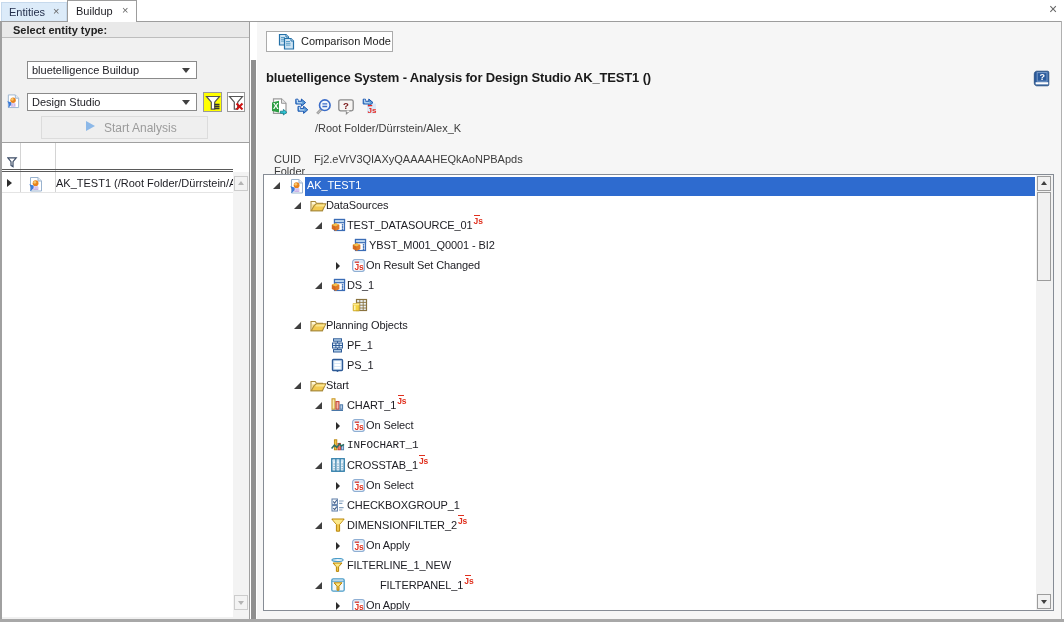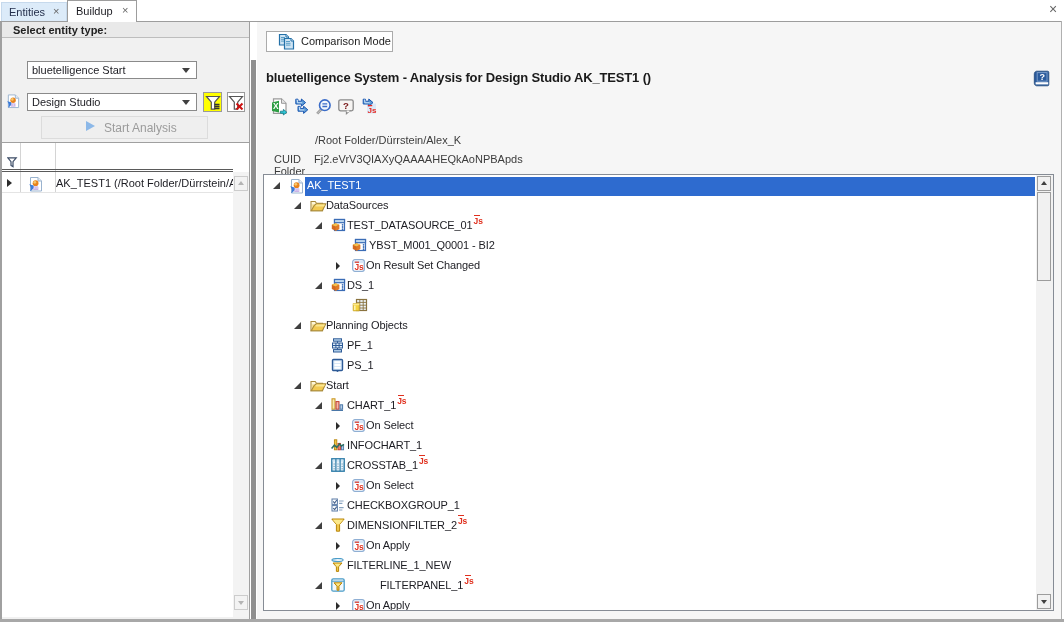--- a/index.html
+++ b/index.html
@@ -20,21 +20,21 @@
 <div class="abs" style="left:67px;top:0px;width:70px;height:22px;background:#ffffff;border:1px solid #9d9d9d;border-bottom:none;">
     <span style="position:absolute;left:8px;top:4px;font-size:11px;color:#1c1c22;">Buildup</span>
     <span style="position:absolute;left:54px;top:3px;font-size:11px;color:#666;">×</span>
   </div>
 <div class="abs" style="left:1049px;top:1px;font-size:14px;color:#666;">×</div>
 <div class="abs" style="left:0;top:22px;width:250px;height:597px;background:#f1f1f1;border-left:2px solid #a0a0a0;border-right:1px solid #a0a0a0;"></div>
 <div class="abs" style="left:2px;top:22px;width:247px;height:16px;background:#e9e9e9;border-bottom:1px solid #bdbdbd;">
     <span style="position:absolute;left:11px;top:2px;font-size:11px;color:#222;font-weight:bold;">Select entity type:</span>
   </div>
 <div class="abs" style="left:27px;top:61px;width:170px;height:18px;background:#fff;border:1px solid #8a8a8a;">
-    <span style="position:absolute;left:4px;top:2px;font-size:11px;color:#1c1c22;">bluetelligence Start</span>
+    <span style="position:absolute;left:4px;top:2px;font-size:11px;color:#1c1c22;">bluetelligence Buildup</span>
     <span style="position:absolute;right:6px;top:6px;width:0;height:0;border-left:4.5px solid transparent;border-right:4.5px solid transparent;border-top:5px solid #404040;"></span>
   </div>
 <div class="abs" style="left:6px;top:93px;"><svg width="15" height="16" viewBox="0 0 15 16" style="width:14px;height:16px">
       <path d="M2.5 1.5 h7.5 l3.5 3.5 v10 h-11 z" fill="#ffffff" stroke="#9ab3cf" stroke-width="1"></path>
       <path d="M10 1.5 v3.5 h3.5" fill="#e8eef5" stroke="#9ab3cf" stroke-width="1"></path>
       <circle cx="7.6" cy="7.2" r="2.9" fill="#e8821e"></circle>
       <circle cx="6.8" cy="6.3" r="1.4" fill="#f7c96b"></circle>
       <rect x="5.2" y="10.6" width="5.2" height="3.2" rx="0.5" fill="#b89ae0"></rect>
       <text x="5.6" y="13.3" font-size="3.4" fill="#ffffff" font-family="Liberation Sans">xxx</text>
       <path d="M1.2 8.2 C3.2 10.5 3.4 12.8 2.2 15.2 C5.2 13.6 6 11.5 5.6 9.4" fill="#2f74d8" opacity="0.95"></path>
@@ -131,21 +131,21 @@
 <div class="abs" style="left:360px;top:98px;"><svg width="17" height="17" viewBox="0 0 17 17">
       <rect x="7" y="5.5" width="9" height="10" fill="#dce9f8"></rect>
       <g transform="translate(2.6,0.4)">
         <path d="M0.6 5.2 v-4.4 h2.2 v2 h3.4 v-2.2 l4.2 3.6 l-4.2 3.6 v-2.2 h-5.6 z" fill="#5b9bd5" stroke="#1a56b0" stroke-width="1"></path>
         <path d="M1.4 1.6 h0.8 v2.8 h4.8" stroke="#cfe4f8" stroke-width="1" fill="none"></path>
       </g>
       <text x="7.6" y="15.4" font-size="8" font-weight="bold" fill="#e8281e" font-family="Liberation Sans">Js</text>
       <path d="M7.8 7.6 h4.4" stroke="#e8281e" stroke-width="1.3"></path>
     </svg></div>
 <div class="abs" style="left:274px;top:130px;font-size:11px;color:#3c3c3c;margin-top:35px;">Folder</div>
-<div class="abs" style="left:315px;top:134px;font-size:11px;color:#3c3c3c;">/Root Folder/Dürrstein/Alex_K</div>
+<div class="abs" style="left:315px;top:122px;font-size:11px;color:#3c3c3c;">/Root Folder/Dürrstein/Alex_K</div>
 <div class="abs" style="left:274px;top:153px;font-size:11px;color:#3c3c3c;">CUID</div>
 <div class="abs" style="left:314px;top:153px;font-size:11px;color:#3c3c3c;">Fj2.eVrV3QIAXyQAAAAHEQkAoNPBApds</div>
 <div class="abs" style="left:1033px;top:70px;"><svg width="17" height="18" viewBox="0 0 17 18">
       <path d="M3.5 1.2 h11 q1.3 0 1.3 1.3 v12 q0 1.3 -1.3 1.3 h-11 q-2.2 -0.6 -2.2 -2.5 v-9.6 q0 -1.9 2.2 -2.5 z" fill="#2a5a9c" stroke="#1e4679" stroke-width="0.8"></path>
       <rect x="4.2" y="2.6" width="9.8" height="8.6" fill="none" stroke="#7a9cc8" stroke-width="1"></rect>
       <rect x="2.6" y="12.2" width="12.6" height="2.2" fill="#ffffff"></rect>
       <text x="6.4" y="10.2" font-size="9" font-weight="bold" fill="#ffffff" font-family="Liberation Sans">?</text>
     </svg></div>
 <div class="abs" style="left:263px;top:174px;width:791px;height:437px;background:#ffffff;border:1px solid #868c95;overflow:hidden;">
 <div class="abs" style="left:41px;top:2px;width:730px;height:19px;background:#2e6bcf;"></div>
@@ -267,21 +267,21 @@
         <path d="M2.8 3.2 h4.2" stroke="#e0301e" stroke-width="1.2"></path>
         <text x="2.4" y="10.8" font-size="8.4" font-weight="bold" fill="#e0301e" font-family="Liberation Sans">Js</text>
       </svg></div>
 <div class="abs" style="left:102px;top:244px;font-size:11px;letter-spacing:-0.1px;color:#1c1c22;white-space:pre;">On Select</div>
 <div class="abs" style="left:67px;top:263px;"><svg width="14" height="13" viewBox="0 0 14 13">
         <rect x="3.4" y="0.8" width="2.4" height="10" fill="#f0c649" stroke="#b8860b" stroke-width="0.9"></rect>
         <rect x="7" y="4.4" width="2.4" height="6.4" fill="#e98973" stroke="#c0392b" stroke-width="0.9"></rect>
         <rect x="10.4" y="6.6" width="2.2" height="4.2" fill="#b8cfe6" stroke="#4a77a8" stroke-width="0.9"></rect>
         <path d="M0.6 9.6 L3.4 6.2 L5.8 8.4 L8.6 5 L10.4 7 L13 5.4" stroke="#2e6e62" stroke-width="1.5" fill="none"></path>
       </svg></div>
-<div class="abs" style="left:83px;top:264px;font-size:11px;letter-spacing:-0.1px;color:#1c1c22;white-space:pre;">INFOCHART_1</div>
+<div class="abs" style="left:83px;top:264px;font-size:11px;letter-spacing:-0.1px;color:#1c1c22;white-space:pre;font-family:Liberation Mono, monospace;">INFOCHART_1</div>
 <div class="abs tri-open" style="left:51px;top:287px;"></div>
 <div class="abs" style="left:67px;top:283px;"><svg width="14" height="14" viewBox="0 0 14 14">
         <rect x="0.8" y="0.8" width="12.4" height="12.4" fill="#eaf3fa" stroke="#2e7ca8" stroke-width="1.4"></rect>
         <rect x="1.6" y="1.6" width="10.8" height="2" fill="#cfe6f4"></rect>
         <path d="M4.9 0.8 v12.4 M9.1 0.8 v12.4" stroke="#2e7ca8" stroke-width="1.2"></path>
         <path d="M2.4 6 h1.6 M2.4 8.4 h1.6 M2.4 10.8 h1.6 M6.2 6 h1.6 M6.2 8.4 h1.6 M6.2 10.8 h1.6 M10.4 6 h1.6 M10.4 8.4 h1.6 M10.4 10.8 h1.6" stroke="#7aa8c4" stroke-width="0.9"></path>
       </svg></div>
 <div class="abs" style="left:83px;top:284px;font-size:11px;letter-spacing:-0.1px;color:#1c1c22;white-space:pre;">CROSSTAB_1<span class="jsb">Js</span></div>
 <div class="abs tri-closed" style="left:72px;top:307px;"></div>
 <div class="abs" style="left:88px;top:303px;"><svg width="13" height="13" viewBox="0 0 13 13">

